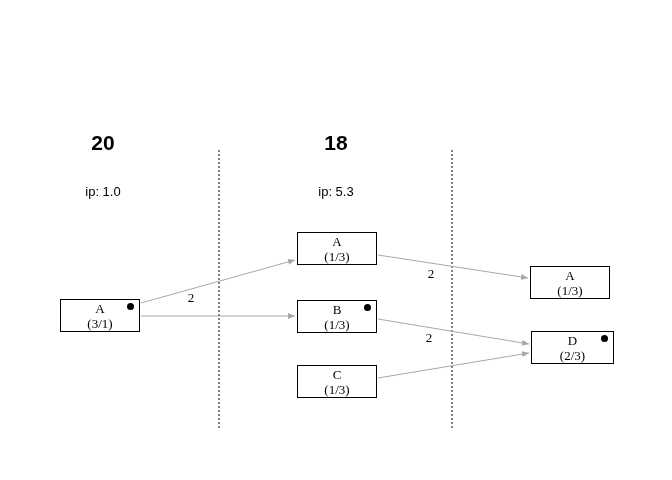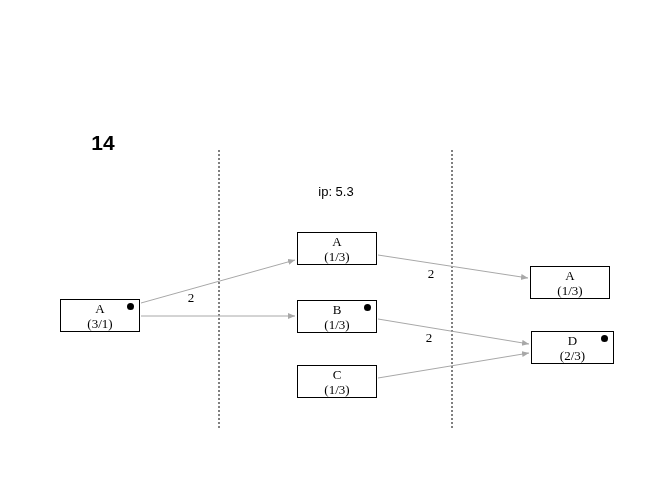--- a/index.html
+++ b/index.html
@@ -78,22 +78,24 @@
     <line x1="219" y1="150" x2="219" y2="428" stroke="#000000" stroke-width="1" stroke-dasharray="2,2"></line>
     <line x1="452" y1="150" x2="452" y2="428" stroke="#000000" stroke-width="1" stroke-dasharray="2,2"></line>
 
     <line x1="141" y1="303" x2="295" y2="260" stroke="#a8a8a8" stroke-width="1" marker-end="url(#arrow)"></line>
     <line x1="141" y1="316" x2="295" y2="316" stroke="#a8a8a8" stroke-width="1" marker-end="url(#arrow)"></line>
     <line x1="378" y1="255" x2="528" y2="278" stroke="#a8a8a8" stroke-width="1" marker-end="url(#arrow)"></line>
     <line x1="378" y1="319" x2="529" y2="344" stroke="#a8a8a8" stroke-width="1" marker-end="url(#arrow)"></line>
     <line x1="378" y1="378" x2="529" y2="353" stroke="#a8a8a8" stroke-width="1" marker-end="url(#arrow)"></line>
   </svg>
 
-  <div class="col-header" style="left:43px">14</div>
+  <div class="col-header" style="left:43px">20</div>
+  <div class="col-header" style="left:276px">18</div>
 
+  <div class="ip-label" style="left:43px">ip: 1.0</div>
   <div class="ip-label" style="left:276px">ip: 5.3</div>
 
   <div class="node" style="left:60px;top:299px">
     <div>A</div>
     <div>(3/1)</div>
     <span class="dot"></span>
   </div>
 
   <div class="node" style="left:297px;top:232px">
     <div>A</div>

